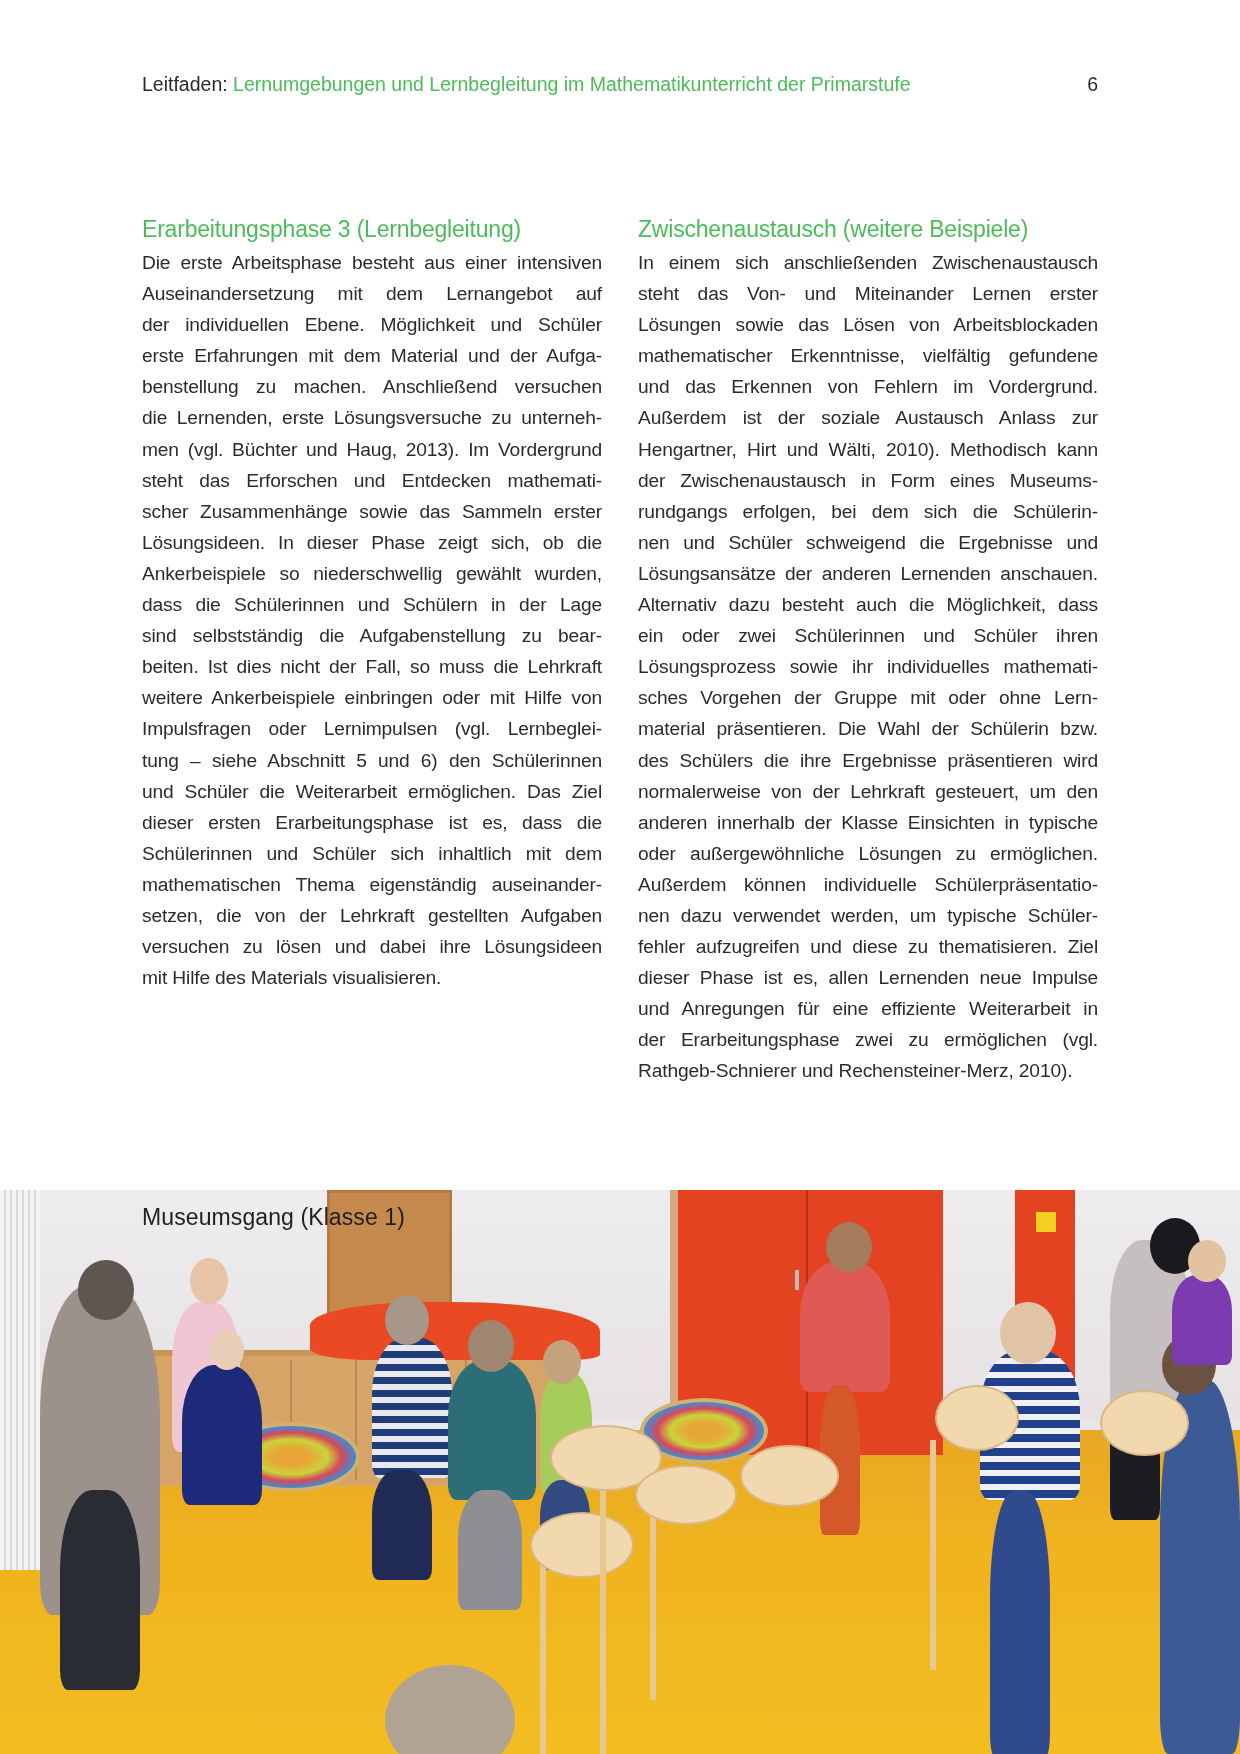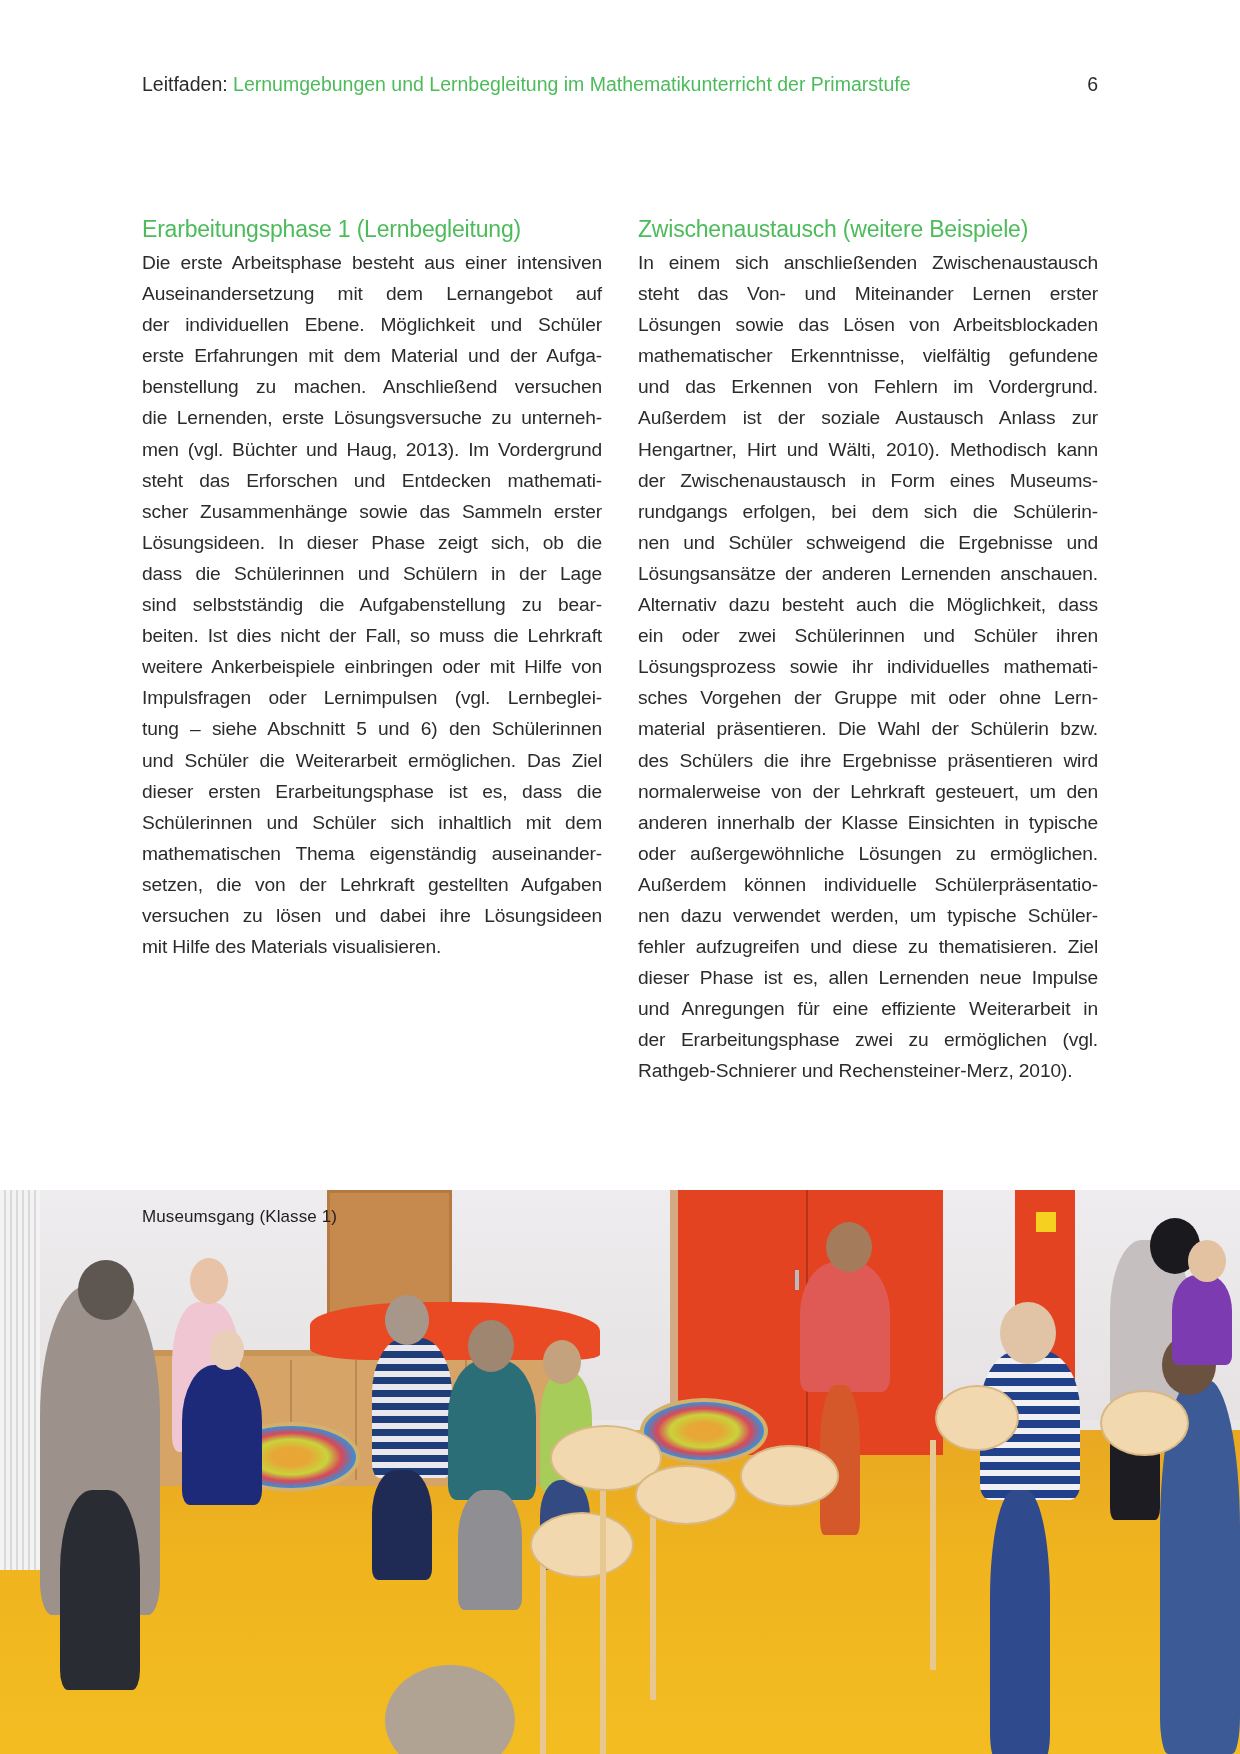--- a/index.html
+++ b/index.html
@@ -52,46 +52,47 @@
   .photo .red-door-seam { position: absolute; left: 806px; top: 0; width: 2px; height: 265px; background: #b8321a; }
   .photo .red-door-2 { position: absolute; left: 1015px; top: 0; width: 60px; height: 300px; background: #e34321; }
   .photo .sign { position: absolute; left: 1036px; top: 22px; width: 20px; height: 20px; background: #f6d020; }
   .photo .handle { position: absolute; left: 795px; top: 80px; width: 4px; height: 20px; background: #bbb; }
   .photo .person { position: absolute; border-radius: 40% 40% 10% 10%; }
   .photo .head { position: absolute; border-radius: 50%; }
   .photo .hoop { position: absolute; border: 4px solid #d4b06a; border-radius: 50%; background: radial-gradient(#e7a636 20%, #c9d33b 40%, #d7495a 55%, #3a8ed8 70%, #f0b22a 80%); }
   .photo .stool { position: absolute; border-radius: 50%; background: #f1d8ae; border: 2px solid #d9b884; }
   .photo .stool-leg { position: absolute; width: 6px; background: #e7c792; }
   .photo-caption {
-    position: absolute; left: 142px; top: 16px; font-size: 17px; line-height: 22px;
+    position: absolute; left: 142px; top: 16px; font-size: 23px; line-height: 22px;
     color: #1f1f1f; font-weight: normal; letter-spacing: 0.1px;
   }
 </style>
 </head>
 <body>
 
 <div class="running-header">
   <span class="label">Leitfaden:</span>
   <span class="title">Lernumgebungen und Lernbegleitung im Mathematikunterricht der Primarstufe</span>
 </div>
 <div class="page-num">6</div>
 
 <div class="column col-left">
-  <h2 class="section-heading">Erarbeitungsphase 1 (Lernbegleitung)</h2>
+  <h2 class="section-heading">Erarbeitungsphase 3 (Lernbegleitung)</h2>
   <p class="body-text">
       <span class="line">Die erste Arbeitsphase besteht aus einer intensiven</span>
       <span class="line">Auseinandersetzung mit dem Lernangebot auf</span>
       <span class="line">der individuellen Ebene. Möglichkeit und Schüler</span>
       <span class="line">erste Erfahrungen mit dem Material und der Aufga-</span>
       <span class="line">benstellung zu machen. Anschließend versuchen</span>
       <span class="line">die Lernenden, erste Lösungsversuche zu unterneh-</span>
       <span class="line">men (vgl. Büchter und Haug, 2013). Im Vordergrund</span>
       <span class="line">steht das Erforschen und Entdecken mathemati-</span>
       <span class="line">scher Zusammenhänge sowie das Sammeln erster</span>
       <span class="line">Lösungsideen. In dieser Phase zeigt sich, ob die</span>
+      <span class="line">Ankerbeispiele so niederschwellig gewählt wurden,</span>
       <span class="line">dass die Schülerinnen und Schülern in der Lage</span>
       <span class="line">sind selbstständig die Aufgabenstellung zu bear-</span>
       <span class="line">beiten. Ist dies nicht der Fall, so muss die Lehrkraft</span>
       <span class="line">weitere Ankerbeispiele einbringen oder mit Hilfe von</span>
       <span class="line">Impulsfragen oder Lernimpulsen (vgl. Lernbeglei-</span>
       <span class="line">tung – siehe Abschnitt 5 und 6) den Schülerinnen</span>
       <span class="line">und Schüler die Weiterarbeit ermöglichen. Das Ziel</span>
       <span class="line">dieser ersten Erarbeitungsphase ist es, dass die</span>
       <span class="line">Schülerinnen und Schüler sich inhaltlich mit dem</span>
       <span class="line">mathematischen Thema eigenständig auseinander-</span>

